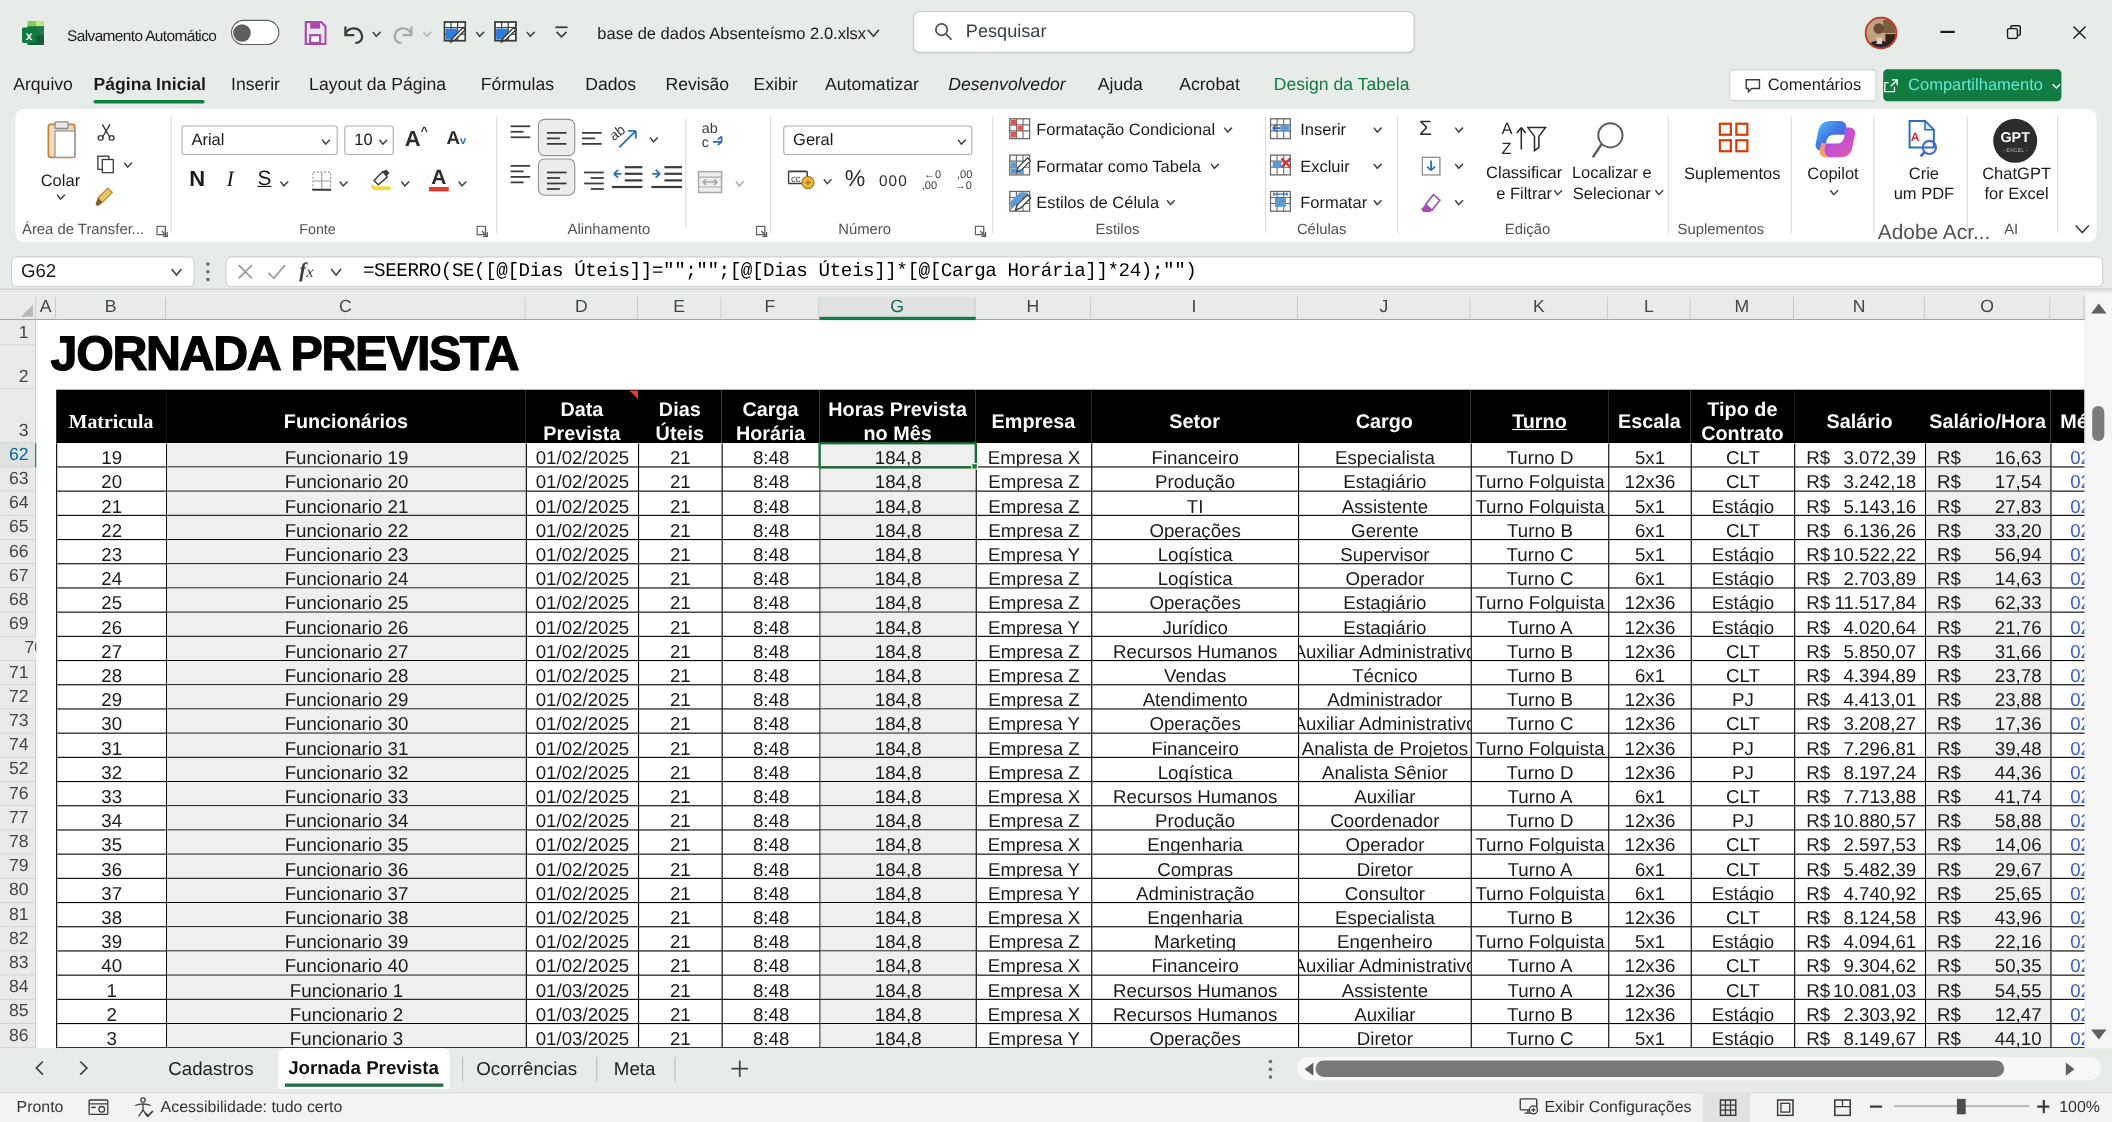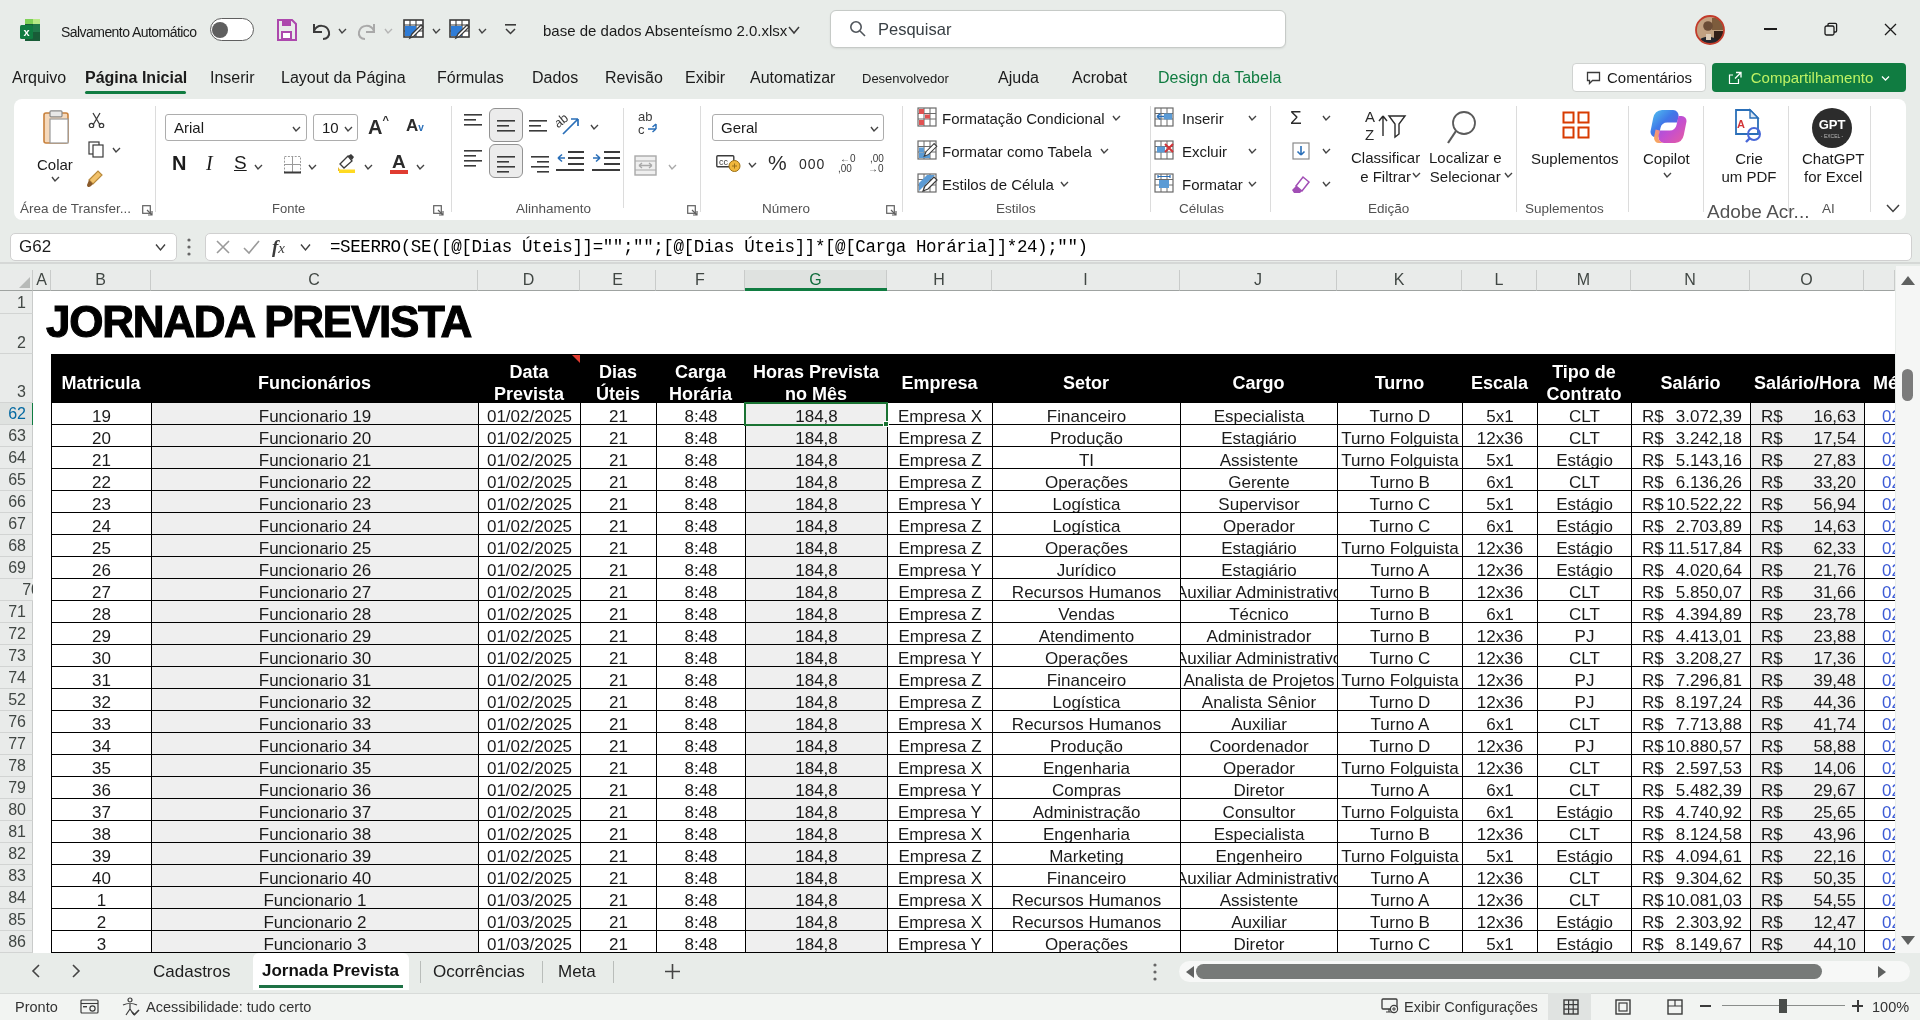--- a/index.html
+++ b/index.html
@@ -104,29 +104,29 @@
   </svg>
 <div class="ab vc" style="left:12px;top:64px;height:28px;font-size:16px;">Arquivo</div>
 <div class="ab vc" style="left:85px;top:64px;height:28px;font-size:16px;font-weight:bold;">Página Inicial</div>
 <div class="ab vc" style="left:210px;top:64px;height:28px;font-size:16px;">Inserir</div>
 <div class="ab vc" style="left:281px;top:64px;height:28px;font-size:16px;">Layout da Página</div>
 <div class="ab vc" style="left:437px;top:64px;height:28px;font-size:16px;">Fórmulas</div>
 <div class="ab vc" style="left:532px;top:64px;height:28px;font-size:16px;">Dados</div>
 <div class="ab vc" style="left:605px;top:64px;height:28px;font-size:16px;">Revisão</div>
 <div class="ab vc" style="left:685px;top:64px;height:28px;font-size:16px;">Exibir</div>
 <div class="ab vc" style="left:750px;top:64px;height:28px;font-size:16px;">Automatizar</div>
-<div class="ab vc" style="left:862px;top:64px;height:28px;font-size:13px;">Desenvolvedor</div>
+<div class="ab vc" style="left:862px;top:64px;height:28px;font-size:16px;font-style:italic;">Desenvolvedor</div>
 <div class="ab vc" style="left:998px;top:64px;height:28px;font-size:16px;">Ajuda</div>
 <div class="ab vc" style="left:1072px;top:64px;height:28px;font-size:16px;">Acrobat</div>
 <div class="ab vc" style="left:1158px;top:64px;height:28px;font-size:16px;color:#107C41;">Design da Tabela</div>
 <div class="ab" style="left:85px;top:91px;width:101px;height:3px;background:#107C41;border-radius:2px"></div>
 <div class="ab vc" style="left:1572px;top:63px;width:134px;height:29px;background:#fff;border:1px solid #d0d3d1;border-radius:4px;justify-content:center;font-size:15px;gap:6px"><svg width="15" height="14" viewBox="0 0 15 14">
       <path d="M1.5 1.5 h12 v8 h-7 l-3 3 v-3 h-2 z" fill="none" stroke="#3b3b3b" stroke-width="1.3"></path>
     </svg>Comentários</div>
-<div class="ab vc" style="left:1712px;top:63px;width:194px;height:29px;background:#107C41;border-radius:4px;justify-content:center;font-size:15px;color:#bef264;gap:8px"><svg width="15" height="14" viewBox="0 0 15 14">
+<div class="ab vc" style="left:1712px;top:63px;width:162px;height:29px;background:#107C41;border-radius:4px;justify-content:center;font-size:15px;color:#5eead4;gap:8px"><svg width="15" height="14" viewBox="0 0 15 14">
       <path d="M5 4 h-3.5 v8.5 h9 V8" fill="none" stroke="#fff" stroke-width="1.2"></path>
       <path d="M8 1.5 h5 v5 M13 1.5 L7 7.5" fill="none" stroke="#fff" stroke-width="1.3"></path>
     </svg>Compartilhamento<svg width="9" height="8" viewBox="0 0 9 8">
       <path d="M1 2.5 L4.5 6 L8 2.5" stroke="#fff" stroke-width="1.3" fill="none"></path>
     </svg></div>
 <div class="ab" style="left:14px;top:99px;width:1892px;height:121px;background:#fff;border-radius:8px"></div>
 <div class="sep" style="left:155px;top:106px;height:106px"></div>
 <div class="sep" style="left:451px;top:106px;height:106px"></div>
 <div class="sep" style="left:700px;top:106px;height:106px"></div>
 <div class="sep" style="left:902px;top:106px;height:106px"></div>
@@ -536,30 +536,30 @@
 <div class="ab rh" style="left:0;top:821px;width:33px;height:22px;background:#e9ebea;color:#414744;border-right:1px solid #c9cbca">81</div>
 <div class="ab rh" style="left:0;top:843px;width:33px;height:22px;background:#e9ebea;color:#414744;border-right:1px solid #c9cbca">82</div>
 <div class="ab rh" style="left:0;top:865px;width:33px;height:22px;background:#e9ebea;color:#414744;border-right:1px solid #c9cbca">83</div>
 <div class="ab rh" style="left:0;top:887px;width:33px;height:22px;background:#e9ebea;color:#414744;border-right:1px solid #c9cbca">84</div>
 <div class="ab rh" style="left:0;top:909px;width:33px;height:22px;background:#e9ebea;color:#414744;border-right:1px solid #c9cbca">85</div>
 <div class="ab rh" style="left:0;top:931px;width:33px;height:22px;background:#e9ebea;color:#414744;border-right:1px solid #c9cbca">86</div>
 <div class="ab" style="left:32px;top:403px;width:2px;height:22px;background:#107C41"></div>
 <div class="ab" style="left:33px;top:291px;width:1862px;height:662px;background:#fff"></div>
 <div class="ab" style="left:46px;top:299px;font-size:44px;line-height:45px;font-weight:bold;letter-spacing:-1.25px;color:#000;-webkit-text-stroke:1.1px #000">JORNADA PREVISTA</div>
 <div class="ab" style="left:51px;top:354px;width:1844px;height:49px;display:flex;overflow:hidden">
-<div class="hd" style="width:100px;">Matricula</div>
+<div class="hd" style="width:100px;font-family:Liberation Serif, serif;">Matricula</div>
 <div class="hd" style="width:327px;">Funcionários</div>
 <div class="hd" style="width:102px;">Data<br>Prevista</div>
 <div class="hd" style="width:76px;">Dias<br>Úteis</div>
 <div class="hd" style="width:89px;">Carga<br>Horária</div>
 <div class="hd" style="width:142px;">Horas Prevista<br>no Mês</div>
 <div class="hd" style="width:105px;">Empresa</div>
 <div class="hd" style="width:188px;text-align:center;">Setor</div>
 <div class="hd" style="width:157px;">Cargo</div>
-<div class="hd" style="width:125px;">Turno</div>
+<div class="hd" style="width:125px;text-decoration:underline;">Turno</div>
 <div class="hd" style="width:75px;">Escala</div>
 <div class="hd" style="width:94px;">Tipo de<br>Contrato</div>
 <div class="hd" style="width:119px;">Salário</div>
 <div class="hd" style="width:114px;">Salário/Hora</div>
 <div class="hd" style="width:31px;align-items:flex-start;padding-left:9px;">Mé</div>
 </div>
 <div class="ab" style="left:572px;top:355px;width:0;height:0;border-left:8px solid transparent;border-top:8px solid #e03c31"></div>
 <div class="grid" style="left:51px;top:403px;width:1844px;height:550px;grid-template-columns:100px 327px 102px 76px 89px 142px 105px 188px 157px 125px 75px 94px 119px 114px 31px;grid-auto-rows:22px;border-left:1px solid #000;overflow:hidden">
 <div class="c">19</div>
 <div class="c gy">Funcionario 19</div>

